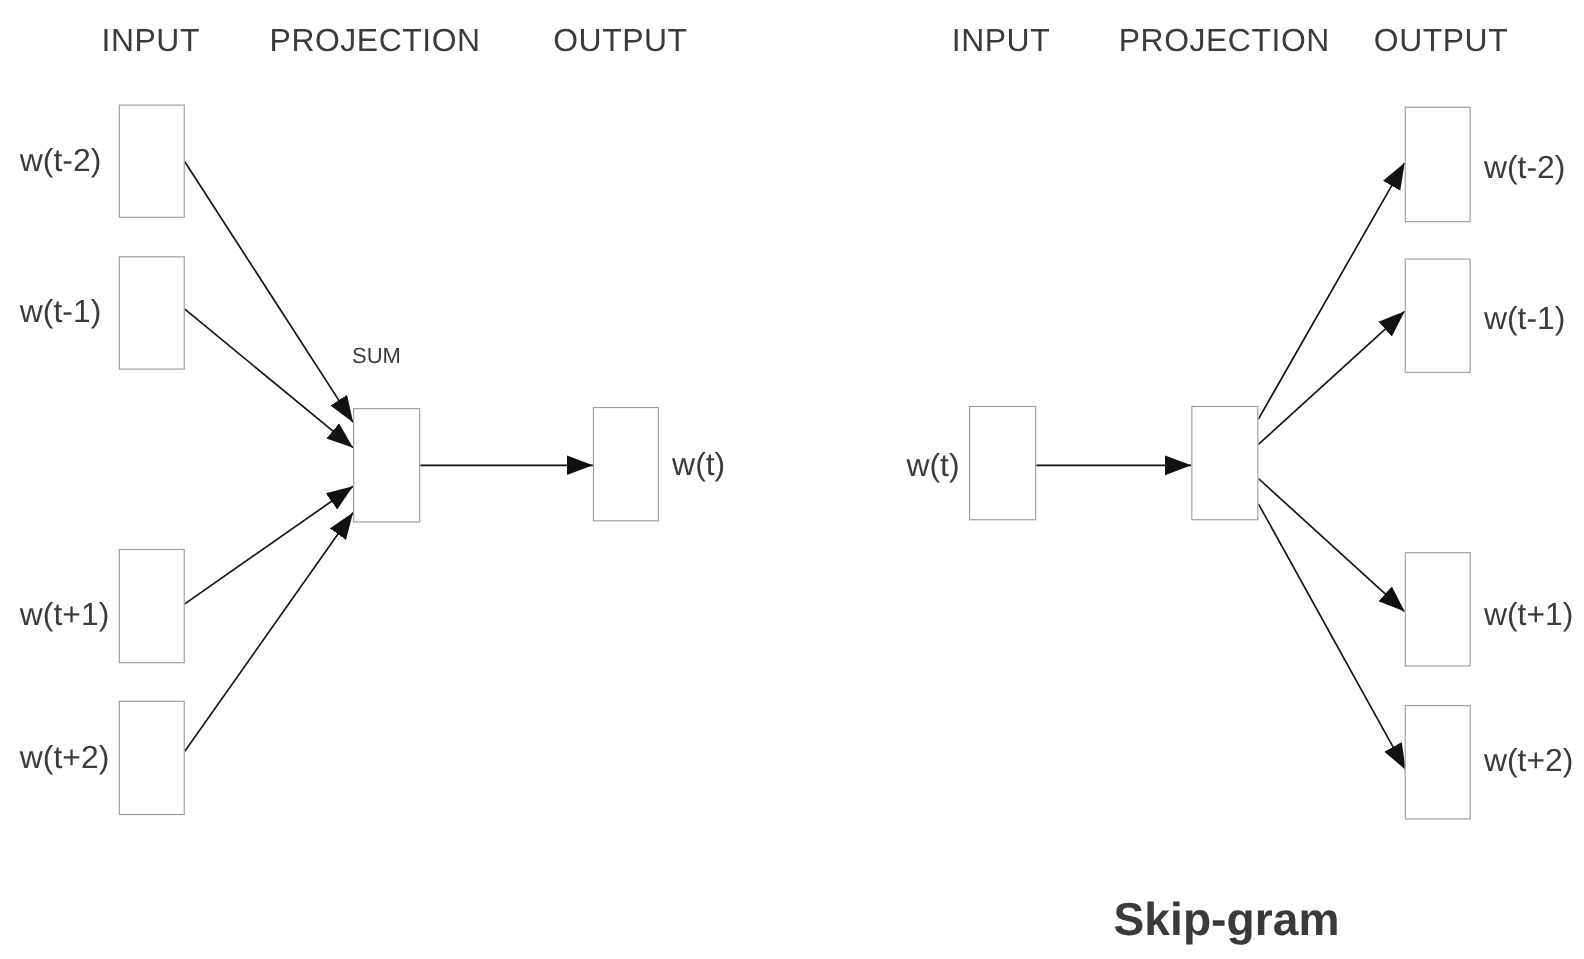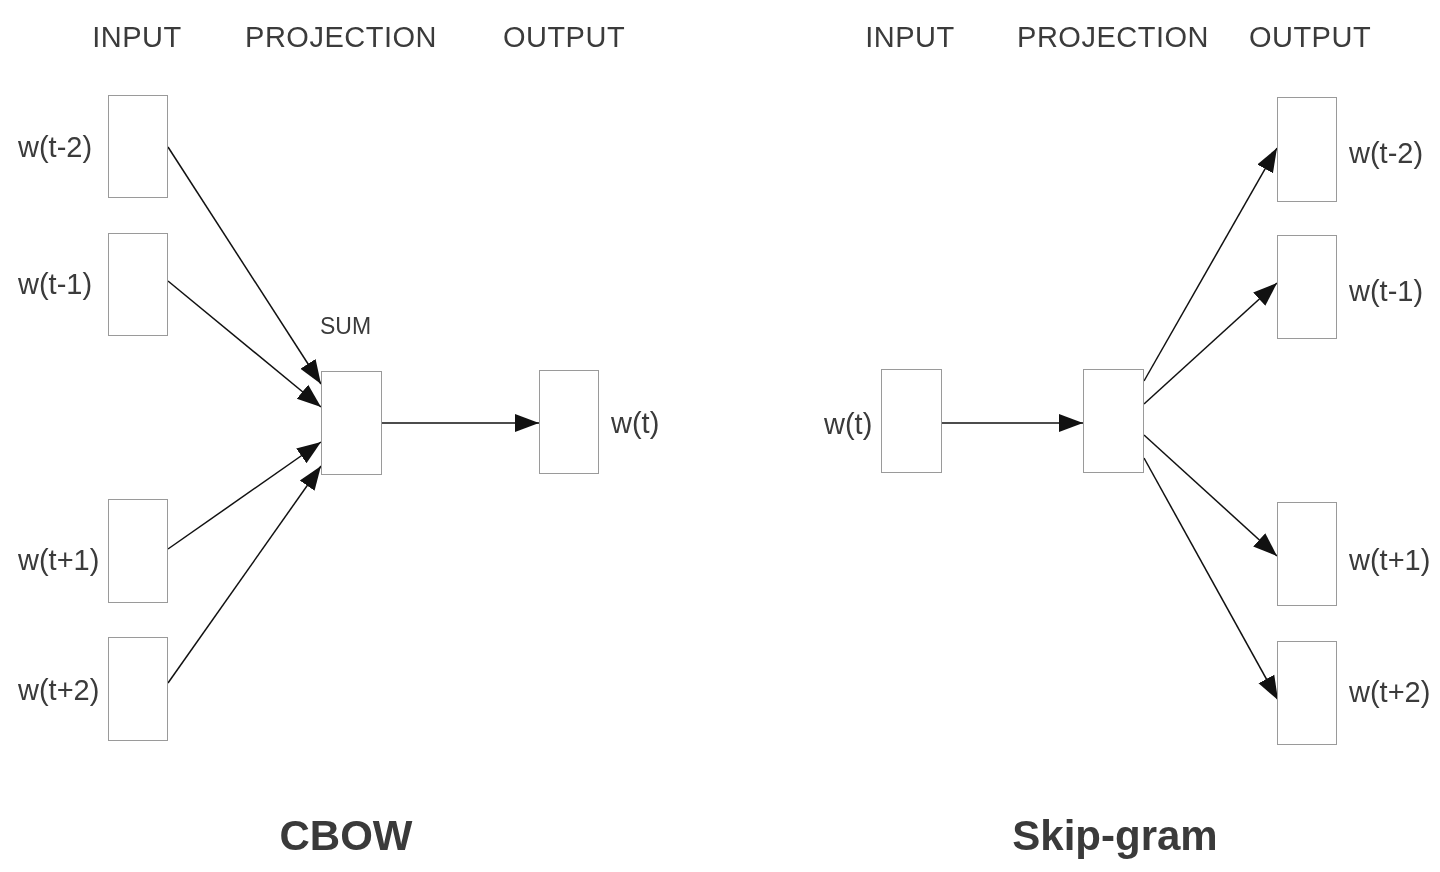--- a/index.html
+++ b/index.html
@@ -27,21 +27,21 @@
   }
   .wlabel{
     position:absolute;
     transform:translateY(-50%);
     font-size:29px;
     color:#3b3b3b;
     white-space:nowrap;
   }
   .sum{
     position:absolute;
-    font-size:23px;
+    font-size:20px;
     color:#3b3b3b;
     white-space:nowrap;
   }
   .title{
     position:absolute;
     transform:translateX(-50%);
     font-size:42px;
     font-weight:bold;
     color:#3a3a3a;
     white-space:nowrap;
@@ -88,21 +88,20 @@
   <div class="wlabel" style="left:18px; top:284px;">w(t-1)</div>
   <div class="wlabel" style="left:18px; top:560px;">w(t+1)</div>
   <div class="wlabel" style="left:18px; top:690px;">w(t+2)</div>
 
   <div class="sum" style="left:320px; top:313px;">SUM</div>
   <div class="node" style="left:321px; top:371px; width:61px; height:104px;"></div>
 
   <div class="node" style="left:539px; top:370px; width:60px; height:104px;"></div>
   <div class="wlabel" style="left:611px; top:423px;">w(t)</div>
 
-  <div class="title" style="left:346px; top:812px;">CBOW</div>
 
   <div class="hdr" style="left:910px;  top:21px;">INPUT</div>
   <div class="hdr" style="left:1113px; top:21px;">PROJECTION</div>
   <div class="hdr" style="left:1310px; top:21px;">OUTPUT</div>
 
   <div class="wlabel" style="left:824px; top:424px;">w(t)</div>
   <div class="node" style="left:881px; top:369px; width:61px; height:104px;"></div>
 
   <div class="node" style="left:1083px; top:369px; width:61px; height:104px;"></div>
 

